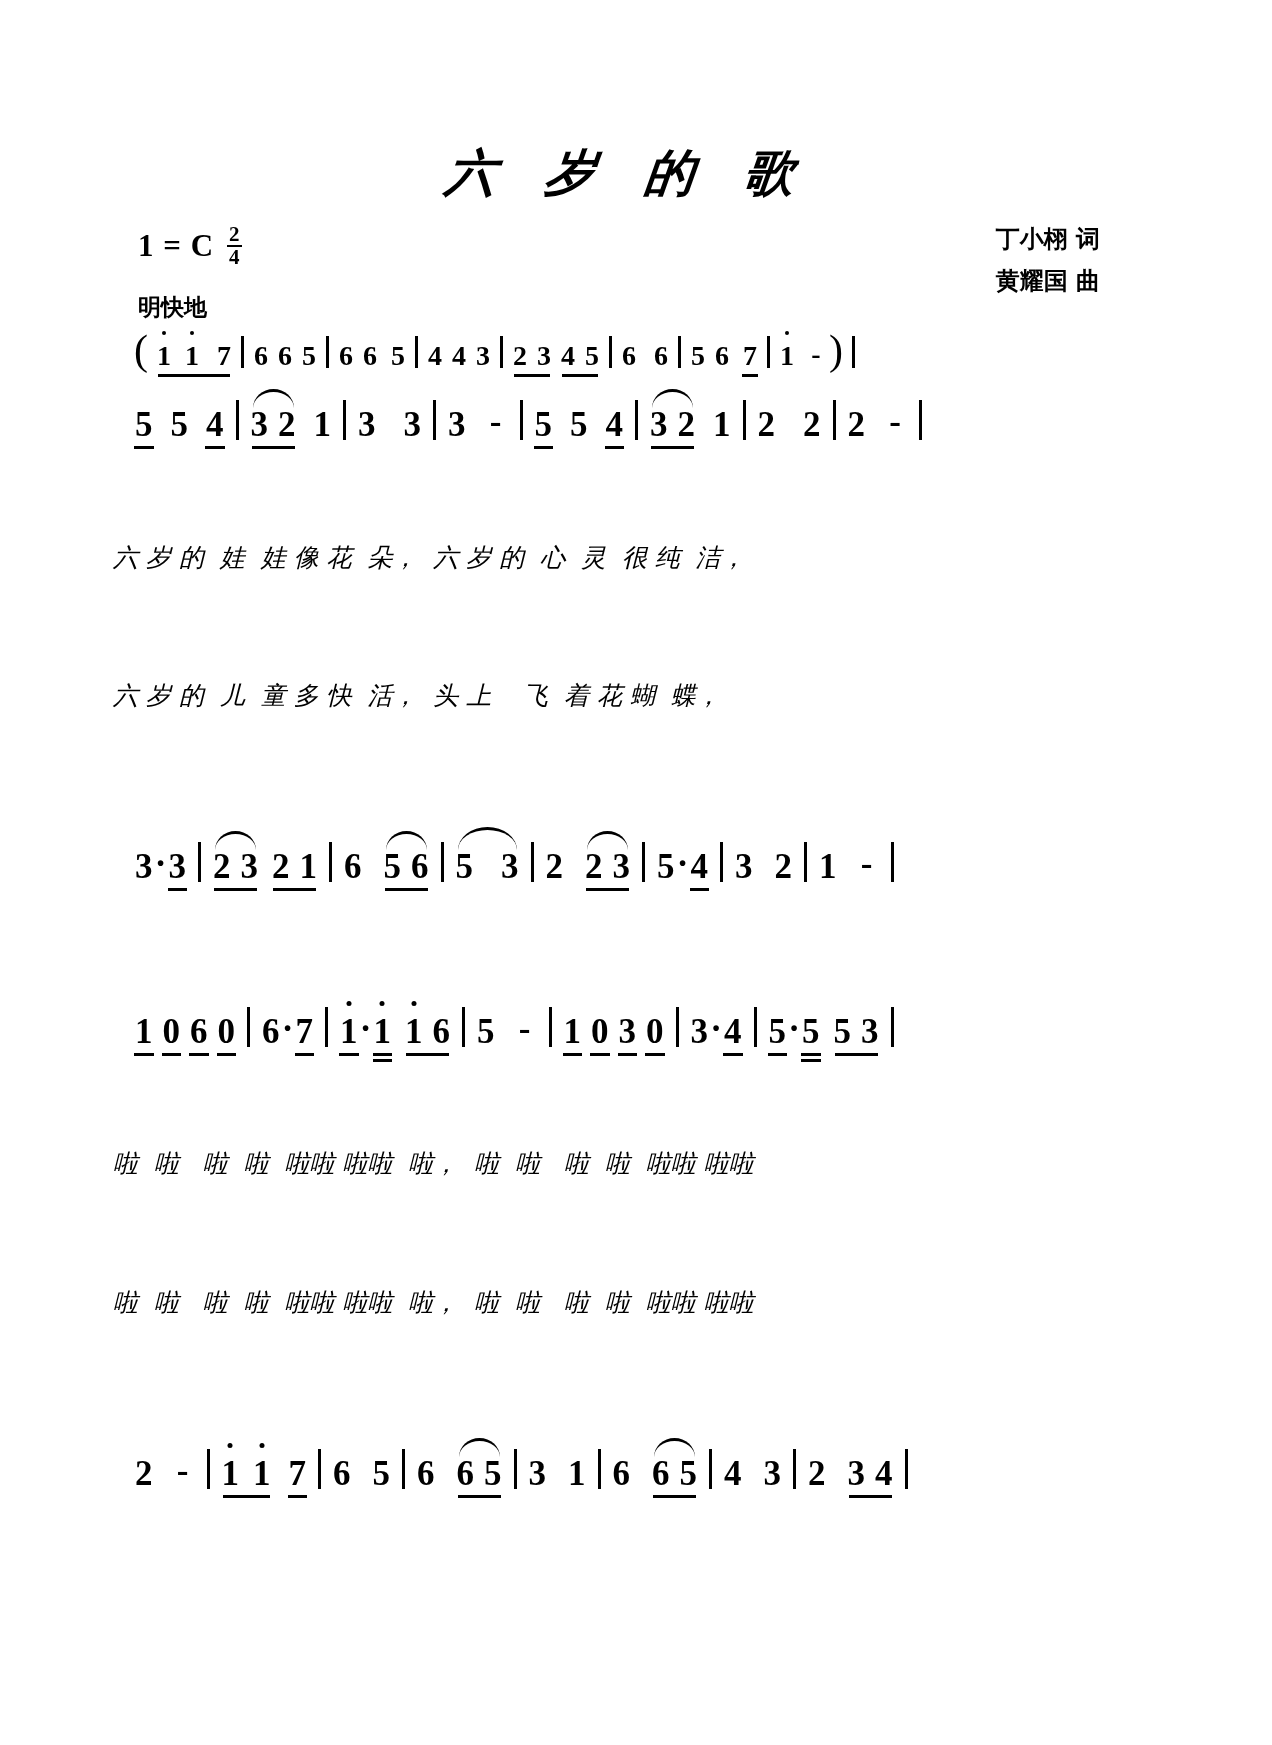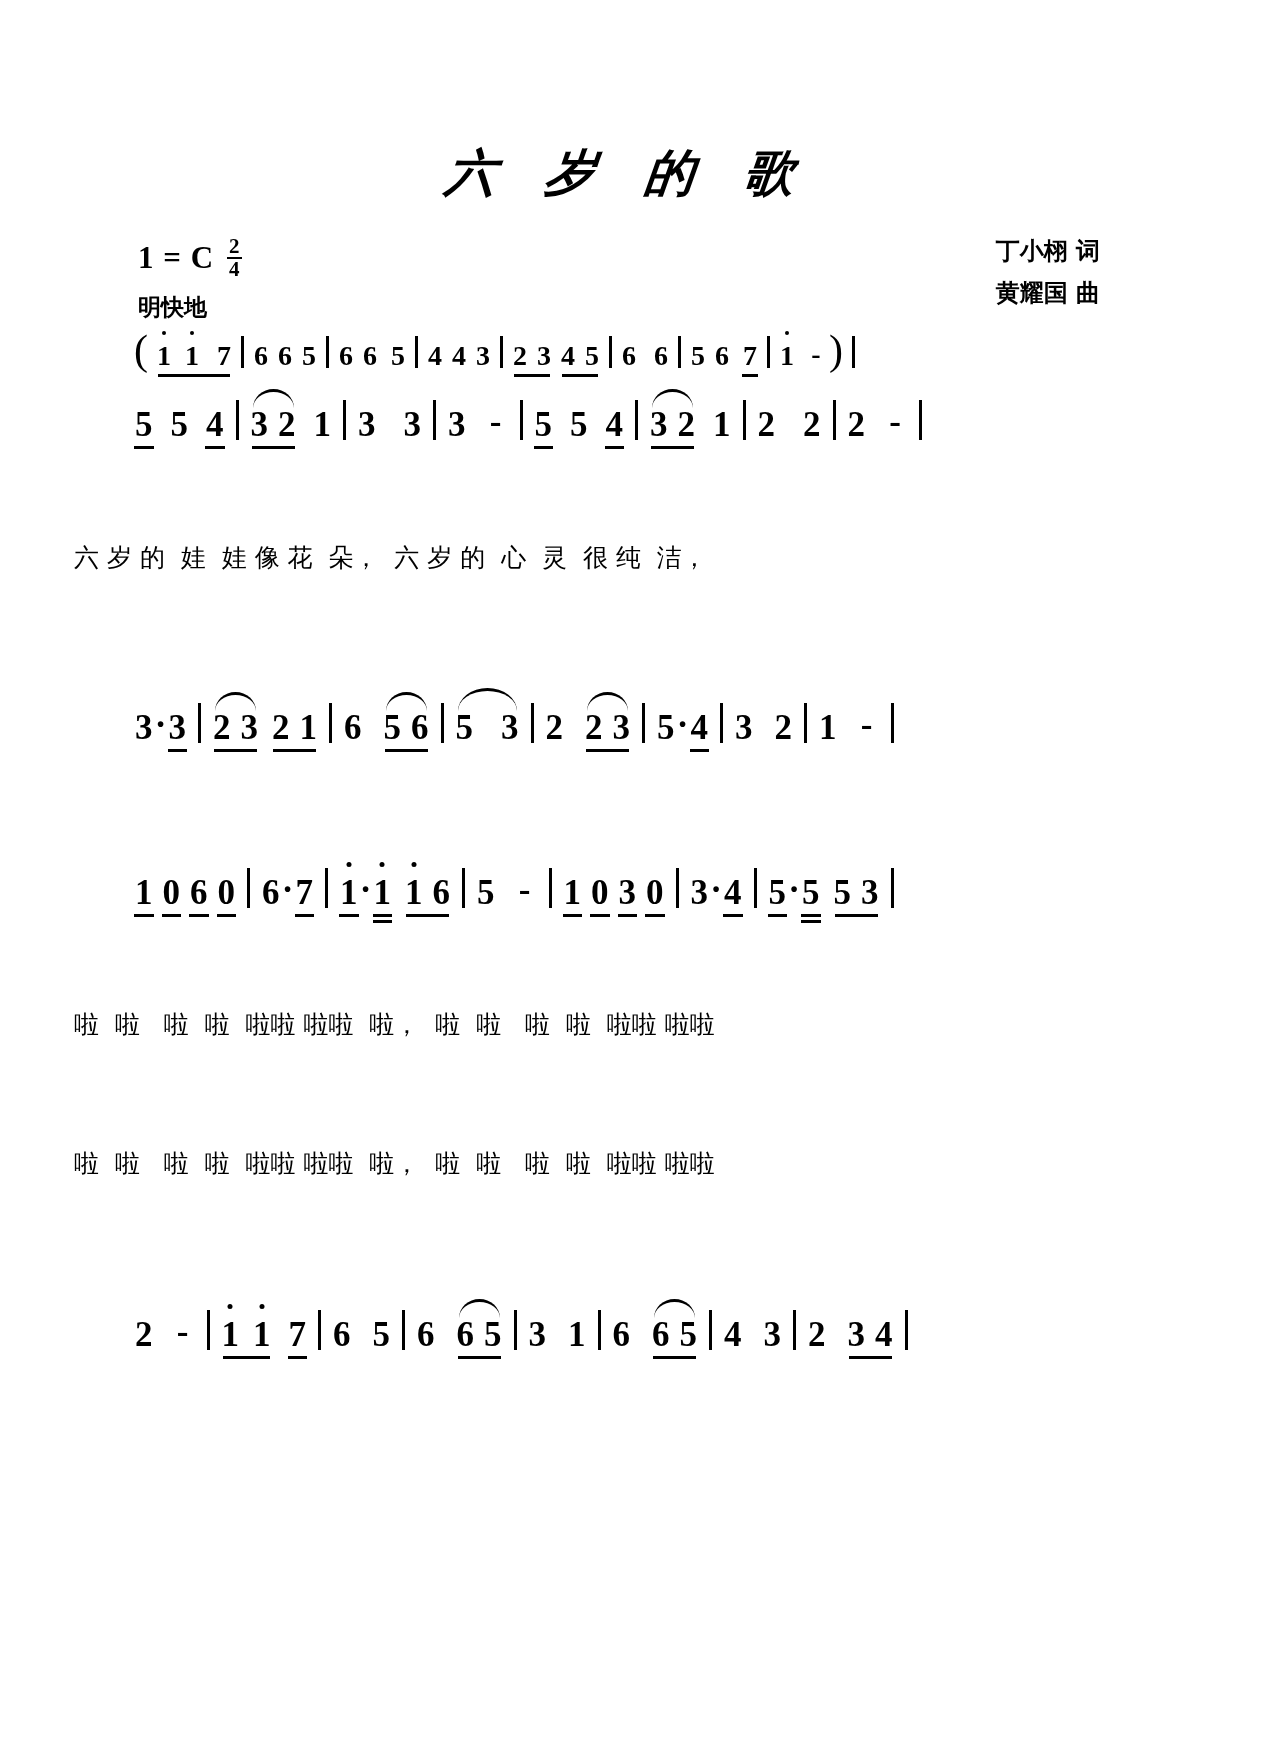--- a/index.html
+++ b/index.html
@@ -33,21 +33,21 @@
     font-style: italic;
     letter-spacing: 16px;
     margin: 0;
     padding-top: 148px;
     line-height: 1;
     transform: skewX(-6deg);
   }
 
   .header-row {
     position: relative;
-    margin-top: 28px;
+    margin-top: 16px;
     height: 86px;
   }
 
   .keysig {
     position: absolute;
     left: 138px;
     top: 10px;
     font-family: "Liberation Serif", serif;
     font-size: 31px;
     font-weight: bold;
@@ -207,27 +207,28 @@
     background: #000;
     margin: 0 11px 2px 11px;
     vertical-align: bottom;
   }
   .staff.small .bar { height: 32px; margin: 0 9px 2px 9px; }
 
   .paren { font-size: 42px; font-weight: normal; line-height: 0.9; }
 
   
   .lyrics {
-    padding-left: 74px;
+    padding-left: 113px;
     padding-right: 118px;
     font-family: "DejaVu Sans", sans-serif;
     font-size: 25px;
     line-height: 1.85;
     letter-spacing: 0;
     white-space: pre;
+    font-style: italic;
   }
   .lyric-line { display: block; }
 </style>
 </head>
 <body>
 
 <div class="sheet">
 
   <h1 class="title">六 岁 的 歌</h1>
 
@@ -351,20 +352,21 @@
           <span class="sp s26"></span>
         <span class="n"><span class="num">2</span></span>
         <span class="bar"></span>
         <span class="n"><span class="num">2</span></span>
           <span class="sp s16"></span>
         <span class="dash">-</span>
         <span class="bar"></span>
       </div>
       <div class="lyrics">
         <span class="lyric-line">六 岁 的  娃  娃 像 花  朵，  六 岁 的  心  灵  很 纯  洁，</span>
+        <span class="lyric-line">六 岁 的  儿  童 多 快  活，  头 上    飞  着 花 蝴  蝶，</span>
       </div>
     </div>
 
     <div class="system">
       <div class="staff">
         <span class="n"><span class="num">3</span></span>
         <span class="dot">·</span>
         <span class="n u1"><span class="num">3</span></span>
         <span class="bar"></span>
         <span class="grp beam slur">

